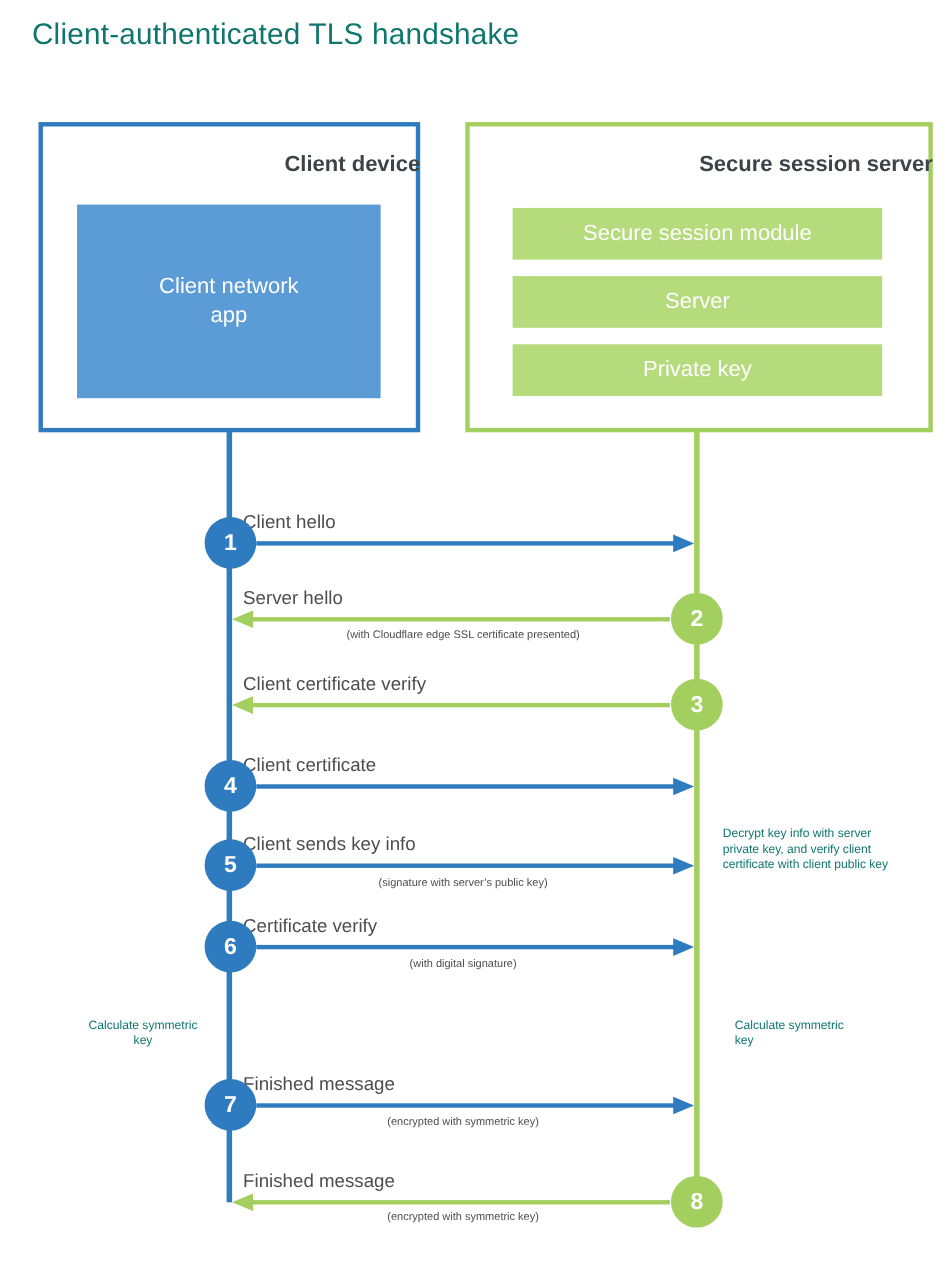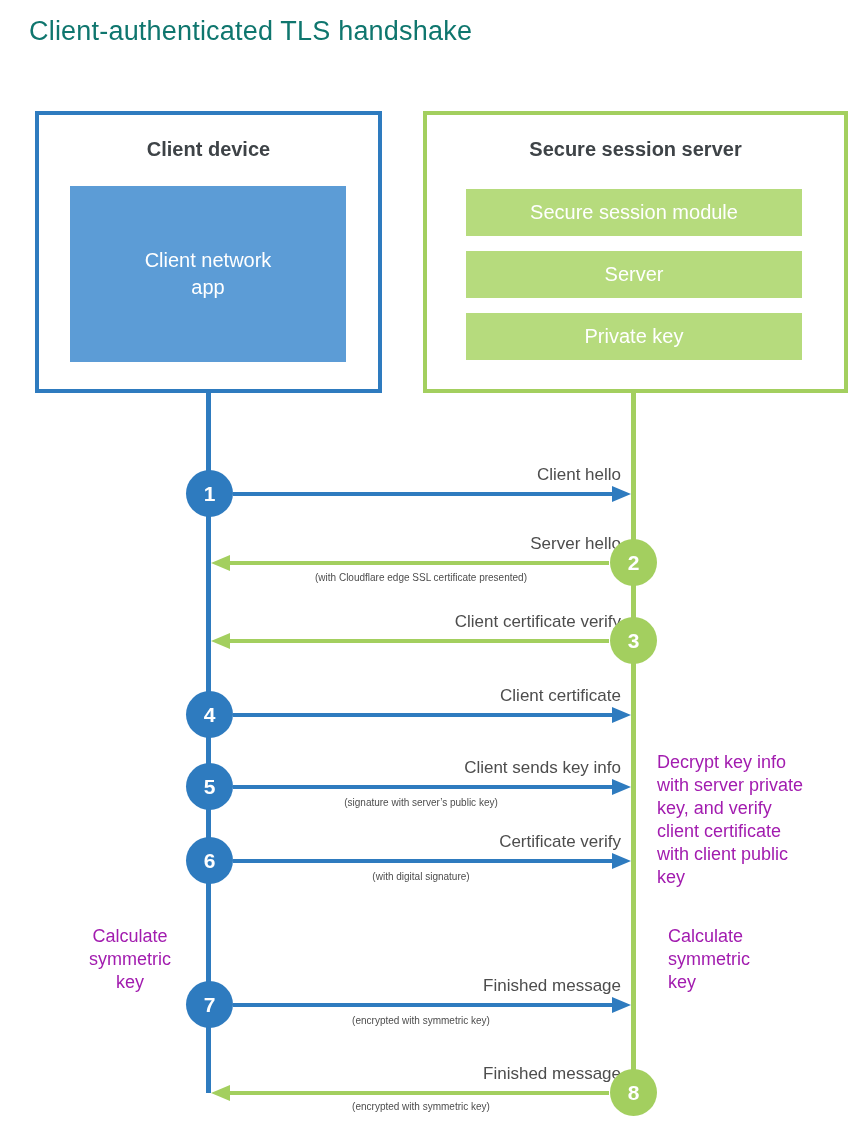--- a/index.html
+++ b/index.html
@@ -5,21 +5,21 @@
   html,body{margin:0;padding:0;background:#ffffff;}
   body{width:865px;height:1146px;position:relative;font-family:"Liberation Sans",sans-serif;overflow:hidden;}
   .abs{position:absolute;}
 
   
   .page-title{left:29px;top:16px;font-size:27px;font-weight:400;color:#0f766e;letter-spacing:.2px;}
 
   
   .client-box{left:35px;top:111px;width:339px;height:274px;border:4px solid #2e7bbf;background:#fff;}
   .server-box{left:423px;top:111px;width:417px;height:274px;border:4px solid #a3cf5f;background:#fff;}
-  .box-title{top:138px;font-size:20px;font-weight:bold;color:#3e4347;text-align:center;}
+  .box-title{top:138px;font-size:20px;font-weight:bold;color:#3e4347;text-align:right;}
   .client-title{left:35px;width:347px;}
   .server-title{left:423px;width:425px;}
   .app-rect{left:70px;top:186px;width:276px;height:176px;background:#5c9cd6;display:flex;align-items:center;justify-content:center;}
   .app-rect span{display:block;width:160px;text-align:center;color:#fff;font-size:20px;line-height:1.35;}
   .bar{left:466px;width:336px;height:47px;background:#b6db7d;display:flex;align-items:center;justify-content:center;color:#fff;font-size:20px;}
   .bar1{top:189px;} .bar2{top:251px;} .bar3{top:313px;}
 
   
   .vline{width:5px;top:391px;height:702px;}
   .vblue{left:206px;background:#2e7bbf;}
@@ -32,35 +32,35 @@
 
   
   .hline{height:4px;}
   .lblue{background:#2e7bbf;left:233px;width:380px;}
   .lgreen{background:#a3cf5f;left:229px;width:380px;}
   .head{width:0;height:0;border-top:8px solid transparent;border-bottom:8px solid transparent;}
   .hright{border-left:19px solid #2e7bbf;left:612px;}
   .hleft{border-right:19px solid #a3cf5f;left:211px;}
 
   
-  .msg{left:221px;width:400px;text-align:right;font-size:17px;color:#4d4d4d;line-height:22px;}
+  .msg{left:221px;width:400px;text-align:left;font-size:17px;color:#4d4d4d;line-height:22px;}
   .sub{left:221px;width:400px;text-align:center;font-size:10px;color:#4d4d4d;}
 
   
   .s1c{top:470px;} .s1a{top:492px;} .s1h{top:486px;} .s1l{top:464px;}
   .s2c{top:539px;} .s2a{top:561px;} .s2h{top:555px;} .s2l{top:533px;} .s2s{top:572px;}
   .s3c{top:617px;} .s3a{top:639px;} .s3h{top:633px;} .s3l{top:611px;}
   .s4c{top:691px;} .s4a{top:713px;} .s4h{top:707px;} .s4l{top:685px;}
   .s5c{top:763px;} .s5a{top:785px;} .s5h{top:779px;} .s5l{top:757px;} .s5s{top:797px;}
   .s6c{top:837px;} .s6a{top:859px;} .s6h{top:853px;} .s6l{top:831px;} .s6s{top:871px;}
   .s7c{top:981px;} .s7a{top:1003px;} .s7h{top:997px;} .s7l{top:975px;} .s7s{top:1015px;}
   .s8c{top:1069px;} .s8a{top:1091px;} .s8h{top:1085px;} .s8l{top:1063px;} .s8s{top:1101px;}
 
   
-  .note{font-size:18px;color:#a21caf;line-height:1.28;}
+  .note{font-size:11px;color:#0f766e;line-height:1.28;}
   .calc-left{left:80px;top:925px;width:100px;text-align:center;}
   .calc-right{left:668px;top:925px;width:110px;text-align:left;}
   .decrypt-note{left:657px;top:751px;width:158px;text-align:left;}
 </style>
 </head>
 <body>
 
 <div class="abs page-title">Client-authenticated TLS handshake</div>
 
 <div class="abs client-box"></div>

